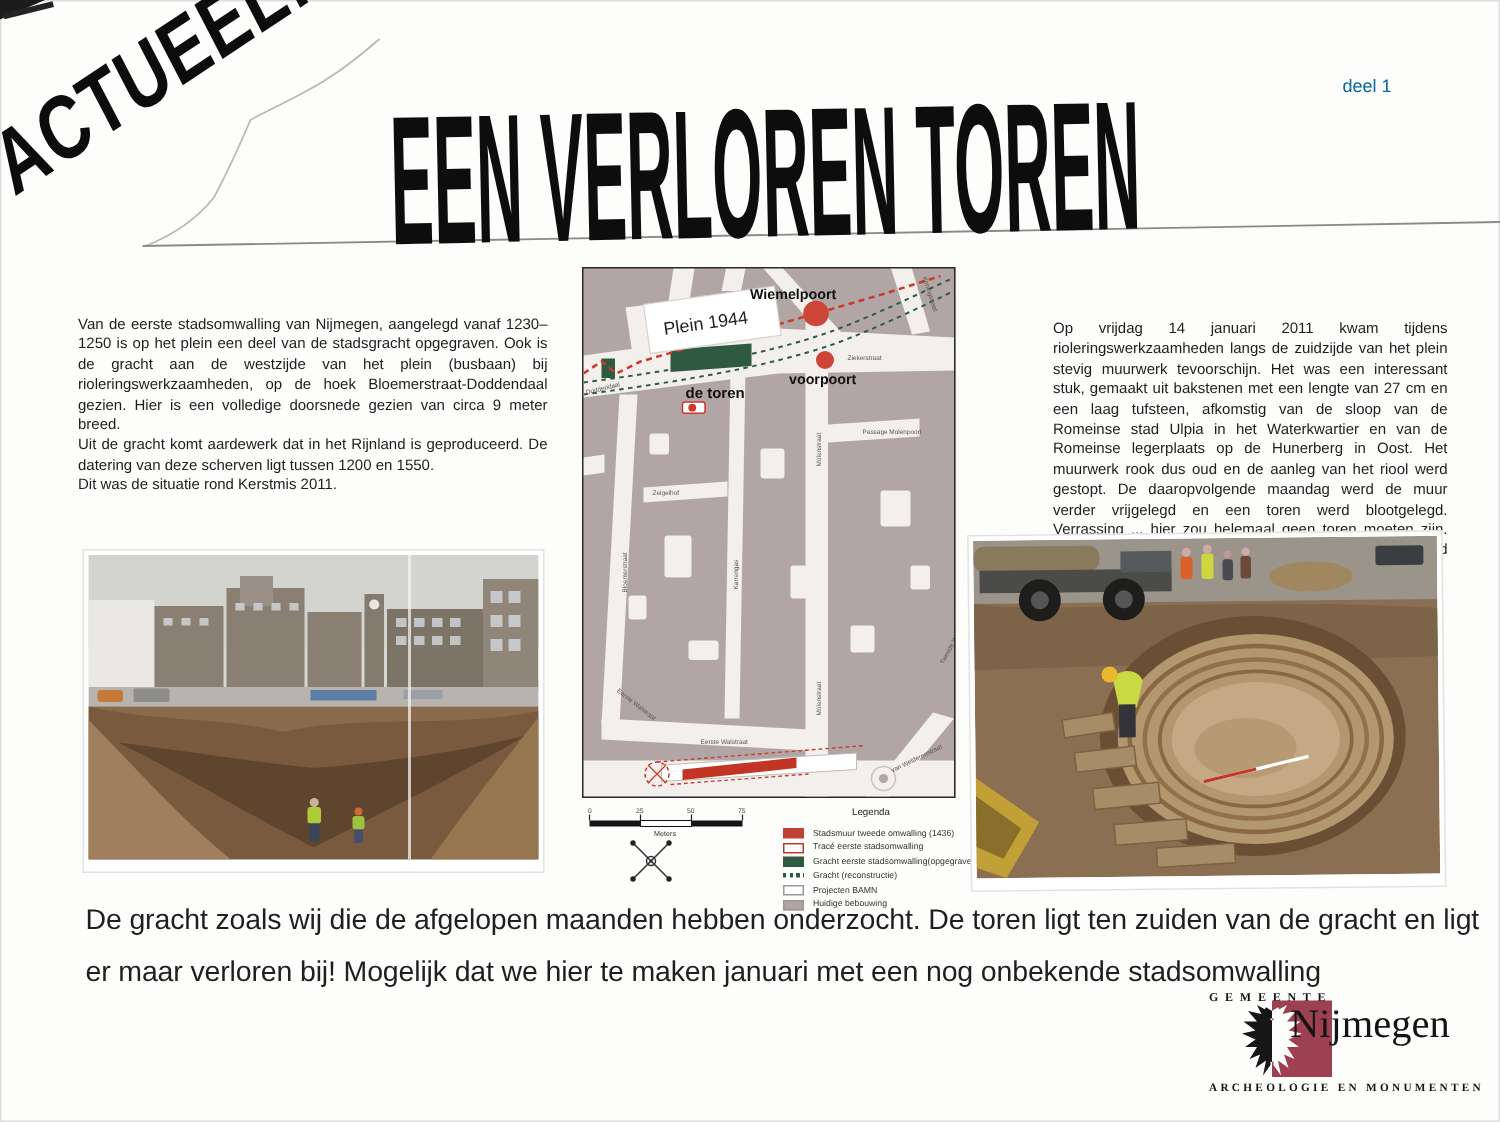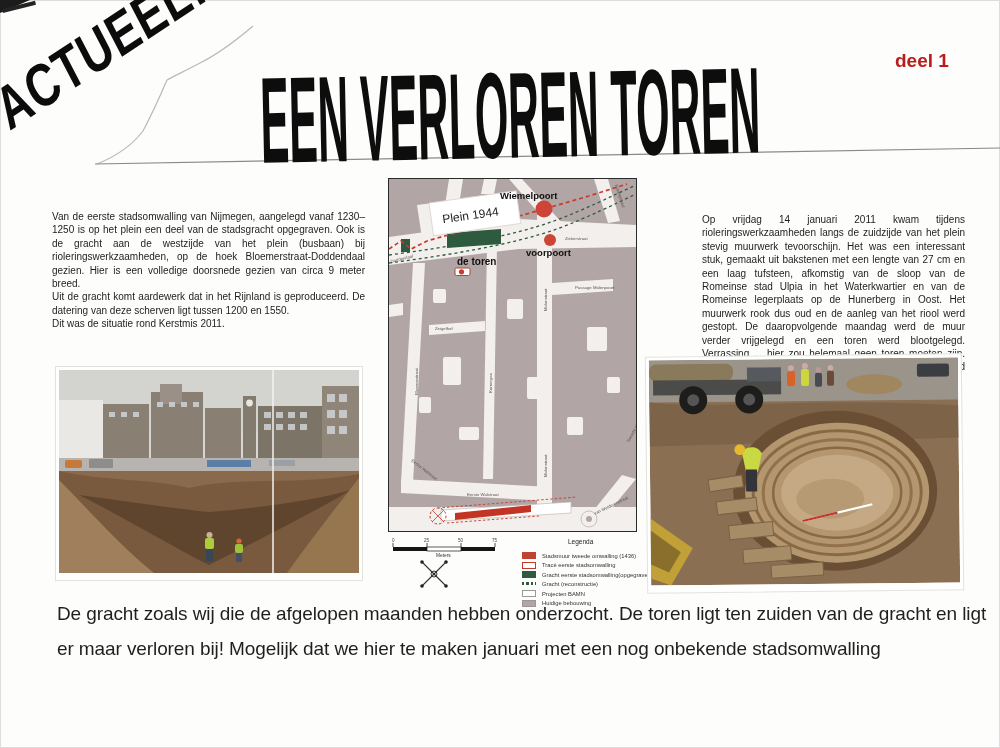--- a/index.html
+++ b/index.html
@@ -3,21 +3,21 @@
 <meta charset="utf-8">
 <style>
   html,body{margin:0;padding:0;background:#e9e9e7;}
   .page{position:relative;width:1000px;height:748px;background:#fdfdfb;overflow:hidden;
         font-family:"Liberation Sans",sans-serif;box-shadow:inset 0 0 0 1px #ddd;}
   .abs{position:absolute;}
   
   .actueel{left:0px;top:86px;transform:rotate(-33.5deg) skewX(-6deg) scaleY(1.28);
            transform-origin:0 50%;font-size:46px;font-weight:bold;color:#0c0c0c;letter-spacing:1px;white-space:nowrap;}
   
-  .deel{left:895px;top:50px;font-size:19px;font-weight:bold;color:#b91c1c;}
+  .deel{left:895px;top:50px;font-size:12px;font-weight:normal;color:#0369a1;}
   
   .col{font-size:10px;line-height:13.4px;color:#1d1d1d;text-align:justify;margin-top:42px;}
   .col p{margin:0;}
   .col-left{left:52px;top:168px;width:313px;}
   .col-right{left:702px;top:171px;width:263px;}
   
   .map{left:388px;top:178px;width:247px;height:352px;border:1px solid #2a2a2a;background:#b2a5a5;}
   
   .scalebar{left:392px;top:537px;width:110px;height:22px;}
   .compass{left:416px;top:556px;width:36px;height:36px;}
@@ -346,14 +346,28 @@
       </g>
 
       <polygon points="0,158 42,188 20,225 0,218" fill="#c1a038"></polygon>
       <polygon points="0,170 30,192 18,212 0,204" fill="#8a6f2c"></polygon>
     </svg>
   </div>
 
   <div class="abs caption cap1">De gracht zoals wij die de afgelopen maanden hebben onderzocht. De toren ligt ten zuiden van de gracht en ligt</div>
   <div class="abs caption cap2">er maar verloren bij! Mogelijk dat we hier te maken januari met een nog onbekende stadsomwalling</div>
 
+  <div class="abs logo">
+    <div class="gem">GEMEENTE</div>
+    <div class="sq"></div>
+    <svg class="eagle" viewBox="0 0 44 52">
+      <path d="M21,7 L12,2 L15,8 L6,6 L12,13 L3,13 L11,19 L2,21 L11,25 L4,30 L12,30 L7,38 L14,35 L11,44 L18,39 L16,49 L21,42 Z" fill="#161616"></path>
+      <path d="M23,7 L32,2 L29,8 L38,6 L32,13 L41,13 L33,19 L42,21 L33,25 L40,30 L32,30 L37,38 L30,35 L33,44 L26,39 L28,49 L23,42 Z" fill="#fdfdfb"></path>
+      <path d="M22,12 A5.5,14 0 0 0 22,40 Z" fill="#161616"></path>
+      <path d="M22,12 A5.5,14 0 0 1 22,40 Z" fill="#fdfdfb"></path>
+      <path d="M22,11 C18,11 15.5,7 18,3.5 L22,6 Z" fill="#161616"></path>
+      <path d="M22,11 C26,11 28.5,7 26,3.5 L22,6 Z" fill="#fdfdfb"></path>
+    </svg>
+    <div class="name">Nijmegen</div>
+    <div class="sub">ARCHEOLOGIE EN MONUMENTEN</div>
+  </div>
 
 </div>
 
 </body></html>

